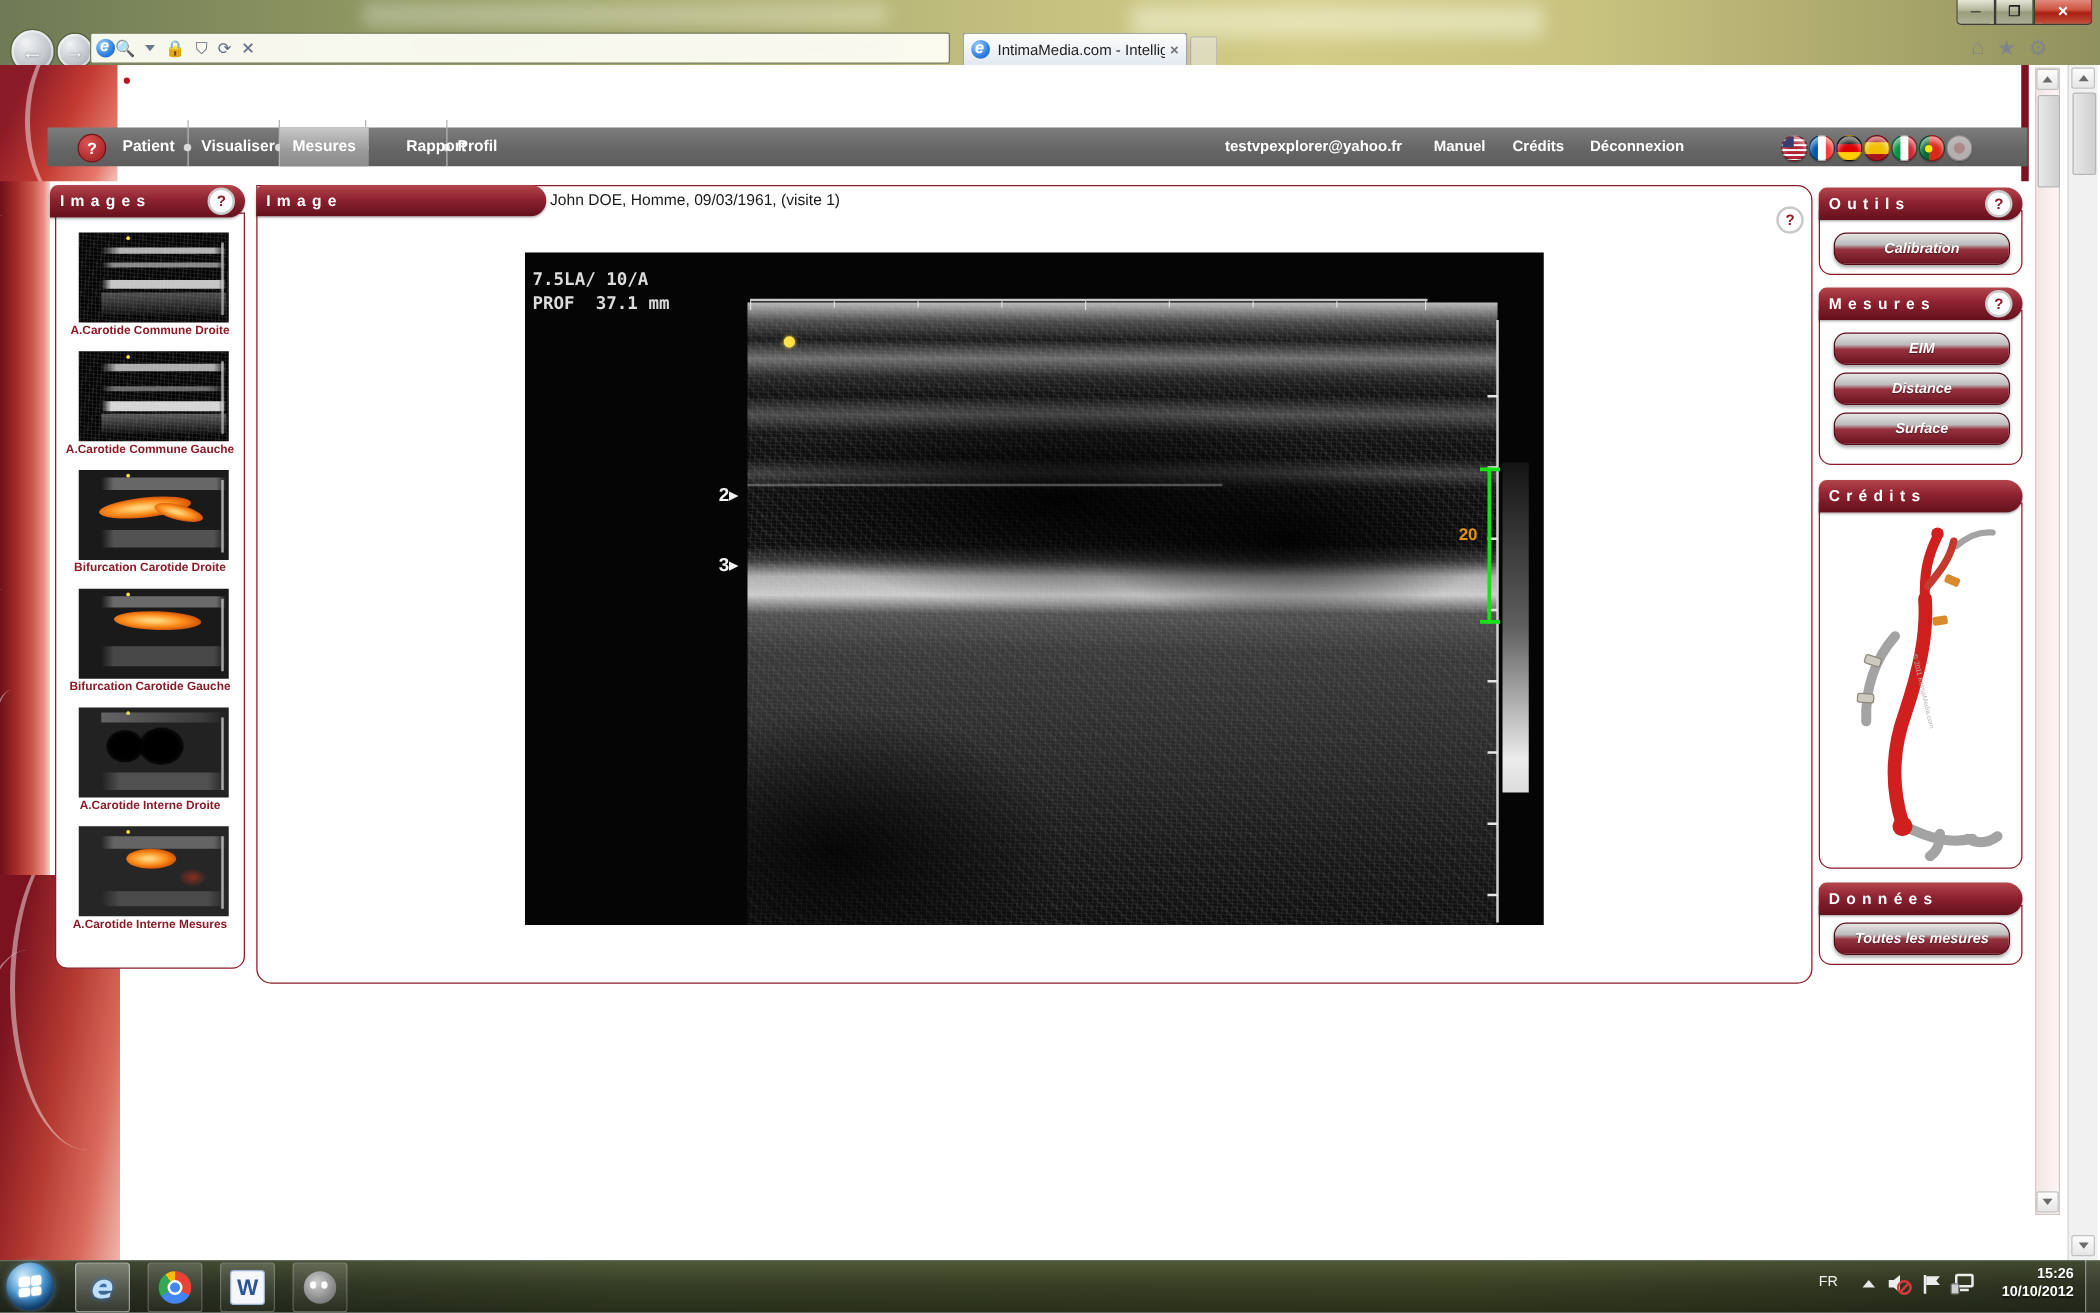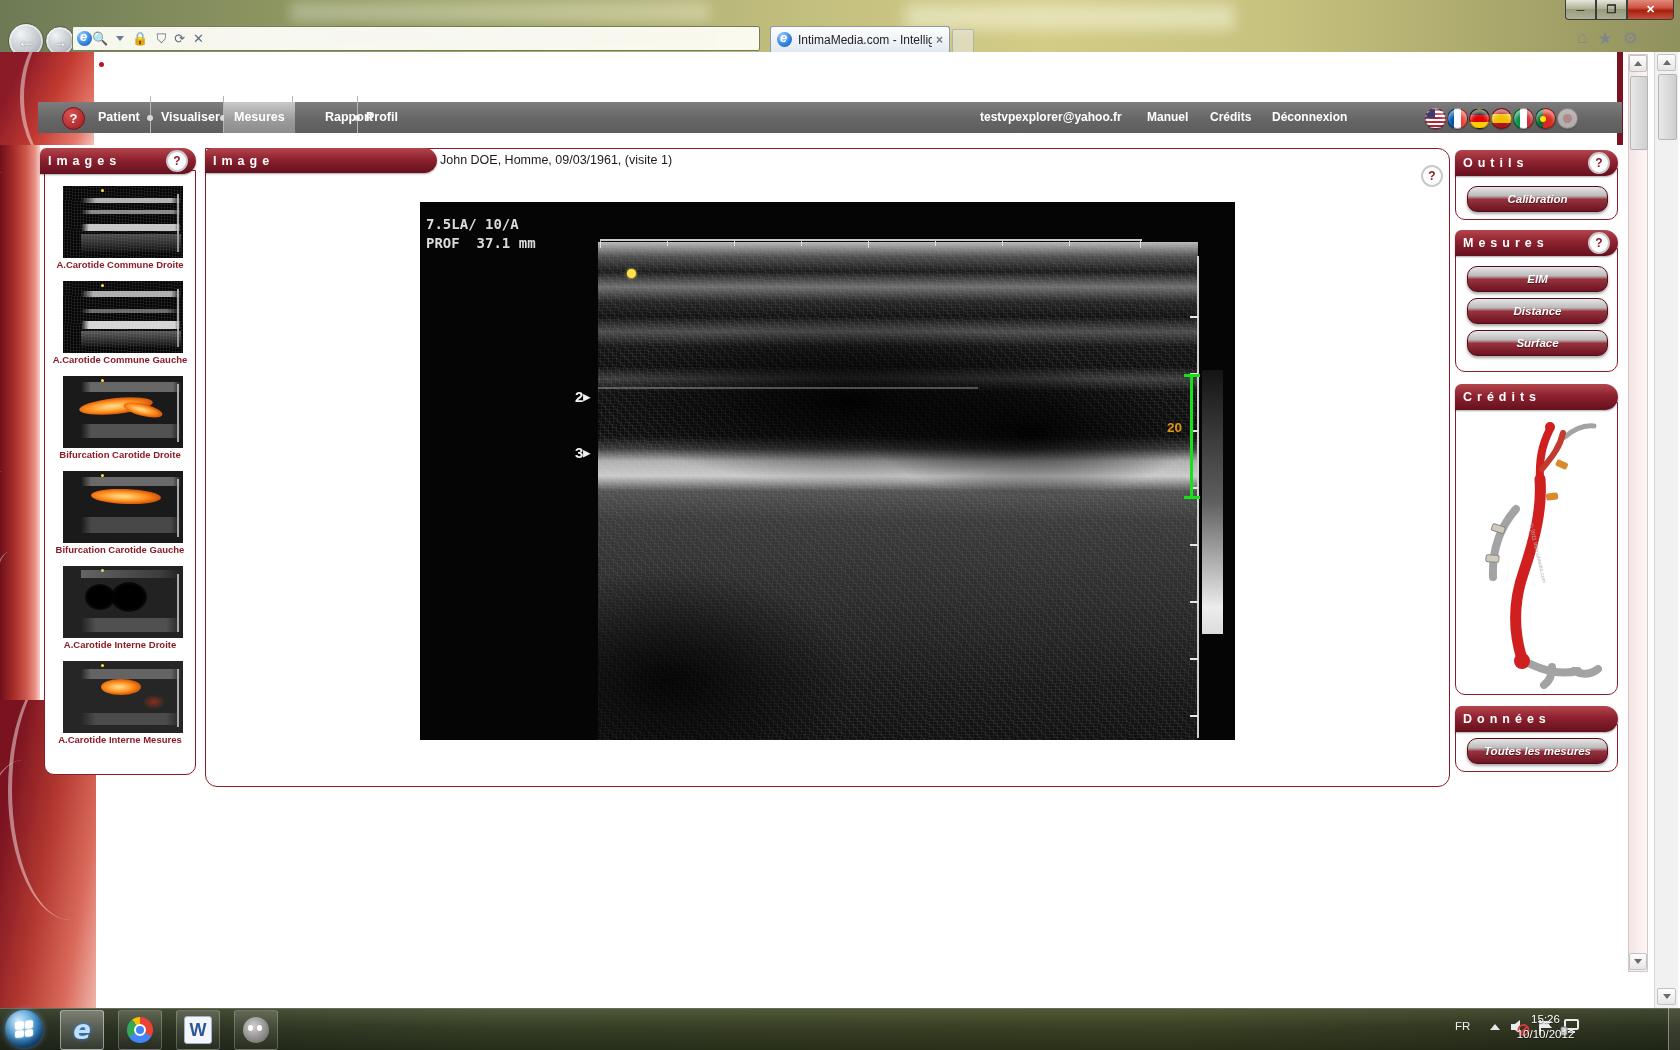--- a/index.html
+++ b/index.html
@@ -185,21 +185,21 @@
   .chrome-ic{width:26px;height:26px;border-radius:50%;
     background:conic-gradient(#ea4335 0 33%,#4285f4 33% 66%,#34a853 66% 90%,#fbbc05 90%);position:relative;}
   .chrome-ic::after{content:"";position:absolute;left:7px;top:7px;width:12px;height:12px;border-radius:50%;background:#4285f4;border:2px solid #fff;box-sizing:border-box;}
   .word-ic{width:26px;height:26px;background:#f4f6f9;border-radius:3px;color:#2b579a;font-weight:bold;font-size:18px;
     display:flex;align-items:center;justify-content:center;border:1px solid #9db3d4;}
   .gimp-ic{width:26px;height:26px;border-radius:50%;background:radial-gradient(circle at 40% 35%,#cfcfcf,#8a8a8a 60%,#5f5f5f);position:relative;}
   .gimp-ic::before,.gimp-ic::after{content:"";position:absolute;top:8px;width:5px;height:6px;border-radius:50%;background:#fff;}
   .gimp-ic::before{left:5px;} .gimp-ic::after{left:14px;}
   .tray-lang{left:1455px;top:1020px;font-size:11.5px;color:#eee;z-index:6;}
   .tray-chev{left:1490px;top:1024px;width:0;height:0;border-left:5px solid transparent;border-right:5px solid transparent;border-bottom:6px solid #e8e8e8;z-index:6;}
-  .clock{left:1508px;top:1012px;width:75px;text-align:center;font-size:11.5px;color:#fff;line-height:15px;z-index:6;text-shadow:0 1px 1px rgba(0,0,0,.6);}
+  .clock{left:1584px;top:1012px;width:75px;text-align:right;font-size:11.5px;color:#fff;line-height:15px;z-index:6;text-shadow:0 1px 1px rgba(0,0,0,.6);font-weight:bold;}
   .showdesk{left:1668px;top:1008px;width:12px;height:42px;border-left:1px solid rgba(255,255,255,.4);background:rgba(255,255,255,.07);z-index:6;}
   .trayicon{top:1018px;z-index:6;}
 </style>
 </head>
 <body>
 
 <div class="screen">
 
   <div class="abs chrome">
     <div class="abs blur1"></div>

